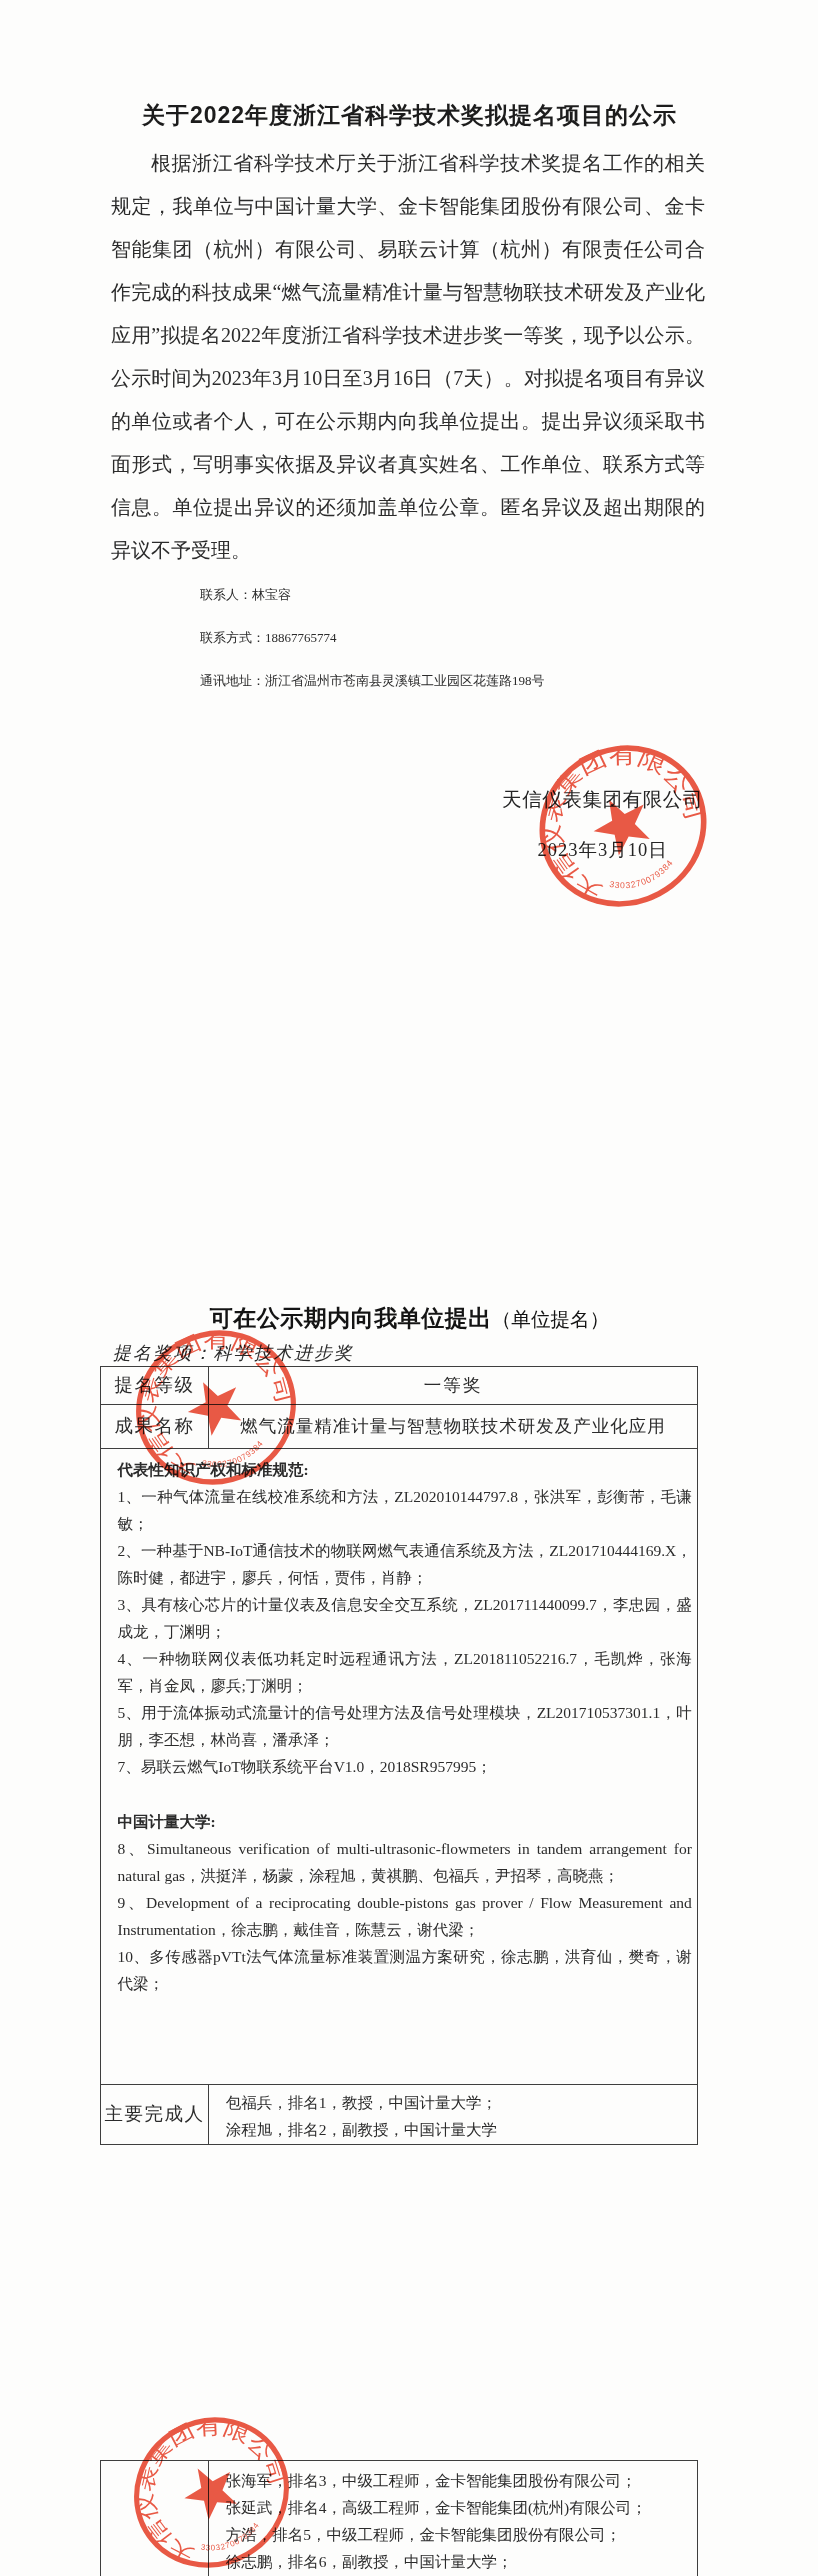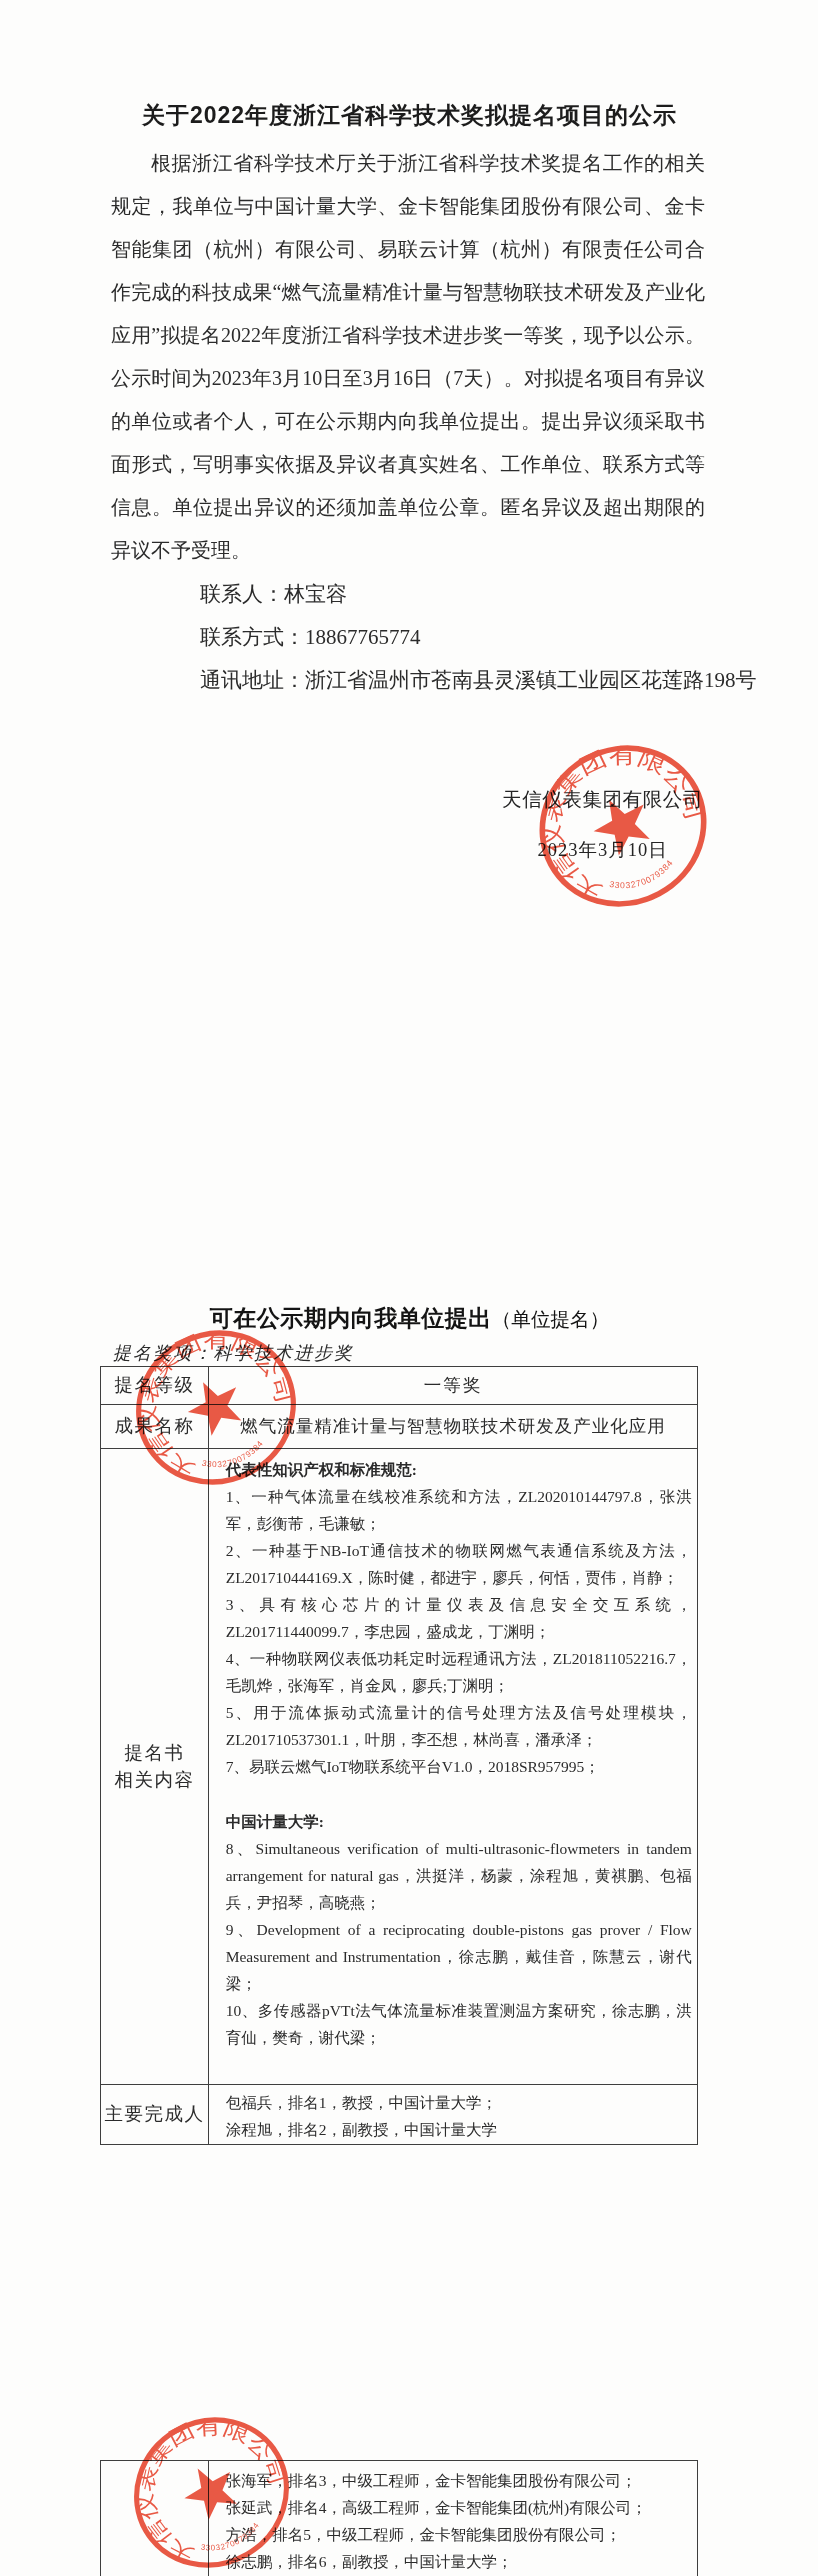--- a/index.html
+++ b/index.html
@@ -12,21 +12,21 @@
   .doc-title{
     position:absolute;top:100px;left:0;width:100%;text-align:center;
     font-family:"Liberation Sans","DejaVu Sans",sans-serif;
     font-weight:700;font-size:23px;letter-spacing:1px;color:#1c1c1c;
   }
   .body-text{
     position:absolute;top:142px;left:111px;width:594px;
     font-size:20px;line-height:43px;text-align:justify;text-indent:2em;color:#2b2b2b;
   }
   .contact-block{
-    position:absolute;top:573px;left:200px;font-size:21px;line-height:43px;color:#2b2b2b;
+    position:absolute;top:573px;left:200px;font-size:13px;line-height:43px;color:#2b2b2b;
   }
   .sign-block{position:absolute;top:786px;left:488px;width:229px;text-align:center;color:#242424;}
   .sign-company{font-size:19.6px;letter-spacing:0.5px;}
   .sign-date{margin-top:24px;font-size:18.5px;letter-spacing:1px;}
   
   .seal{position:absolute;color:#e8432c;opacity:.88;mix-blend-mode:multiply;pointer-events:none;}
   .seal-a{left:531px;top:739px;width:184px;height:174px;transform:rotate(-28deg);}
   .seal-b{left:128px;top:1324px;width:176px;height:167px;transform:rotate(-27deg);}
   .seal-c{left:126px;top:2410px;width:171px;height:165px;transform:rotate(-30deg);}
   
@@ -101,24 +101,20 @@
   <div class="info-table t1">
     <div class="trow r-grade">
       <div class="tlabel">提名等级</div>
       <div class="tvalue v-center">一等奖</div>
     </div>
     <div class="trow r-achievement">
       <div class="tlabel">成果名称</div>
       <div class="tvalue v-center">燃气流量精准计量与智慧物联技术研发及产业化应用</div>
     </div>
     <div class="trow r-content">
-      <div class="tlabel">
-        <span>提名书</span>
-        <span>相关内容</span>
-      </div>
       <div class="tvalue">
         <div class="cell-heading">代表性知识产权和标准规范:</div>
         <div>1、一种气体流量在线校准系统和方法，ZL202010144797.8，张洪军，彭衡芾，毛谦敏；</div>
         <div>2、一种基于NB-IoT通信技术的物联网燃气表通信系统及方法，ZL201710444169.X，陈时健，都进宇，廖兵，何恬，贾伟，肖静；</div>
         <div>3、具有核心芯片的计量仪表及信息安全交互系统，ZL201711440099.7，李忠园，盛成龙，丁渊明；</div>
         <div>4、一种物联网仪表低功耗定时远程通讯方法，ZL201811052216.7，毛凯烨，张海军，肖金凤，廖兵;丁渊明；</div>
         <div>5、用于流体振动式流量计的信号处理方法及信号处理模块，ZL201710537301.1，叶朋，李丕想，林尚喜，潘承泽；</div>
         <div>7、易联云燃气IoT物联系统平台V1.0，2018SR957995；</div>
         <div class="gap"></div>
         <div class="cell-heading">中国计量大学:</div>

